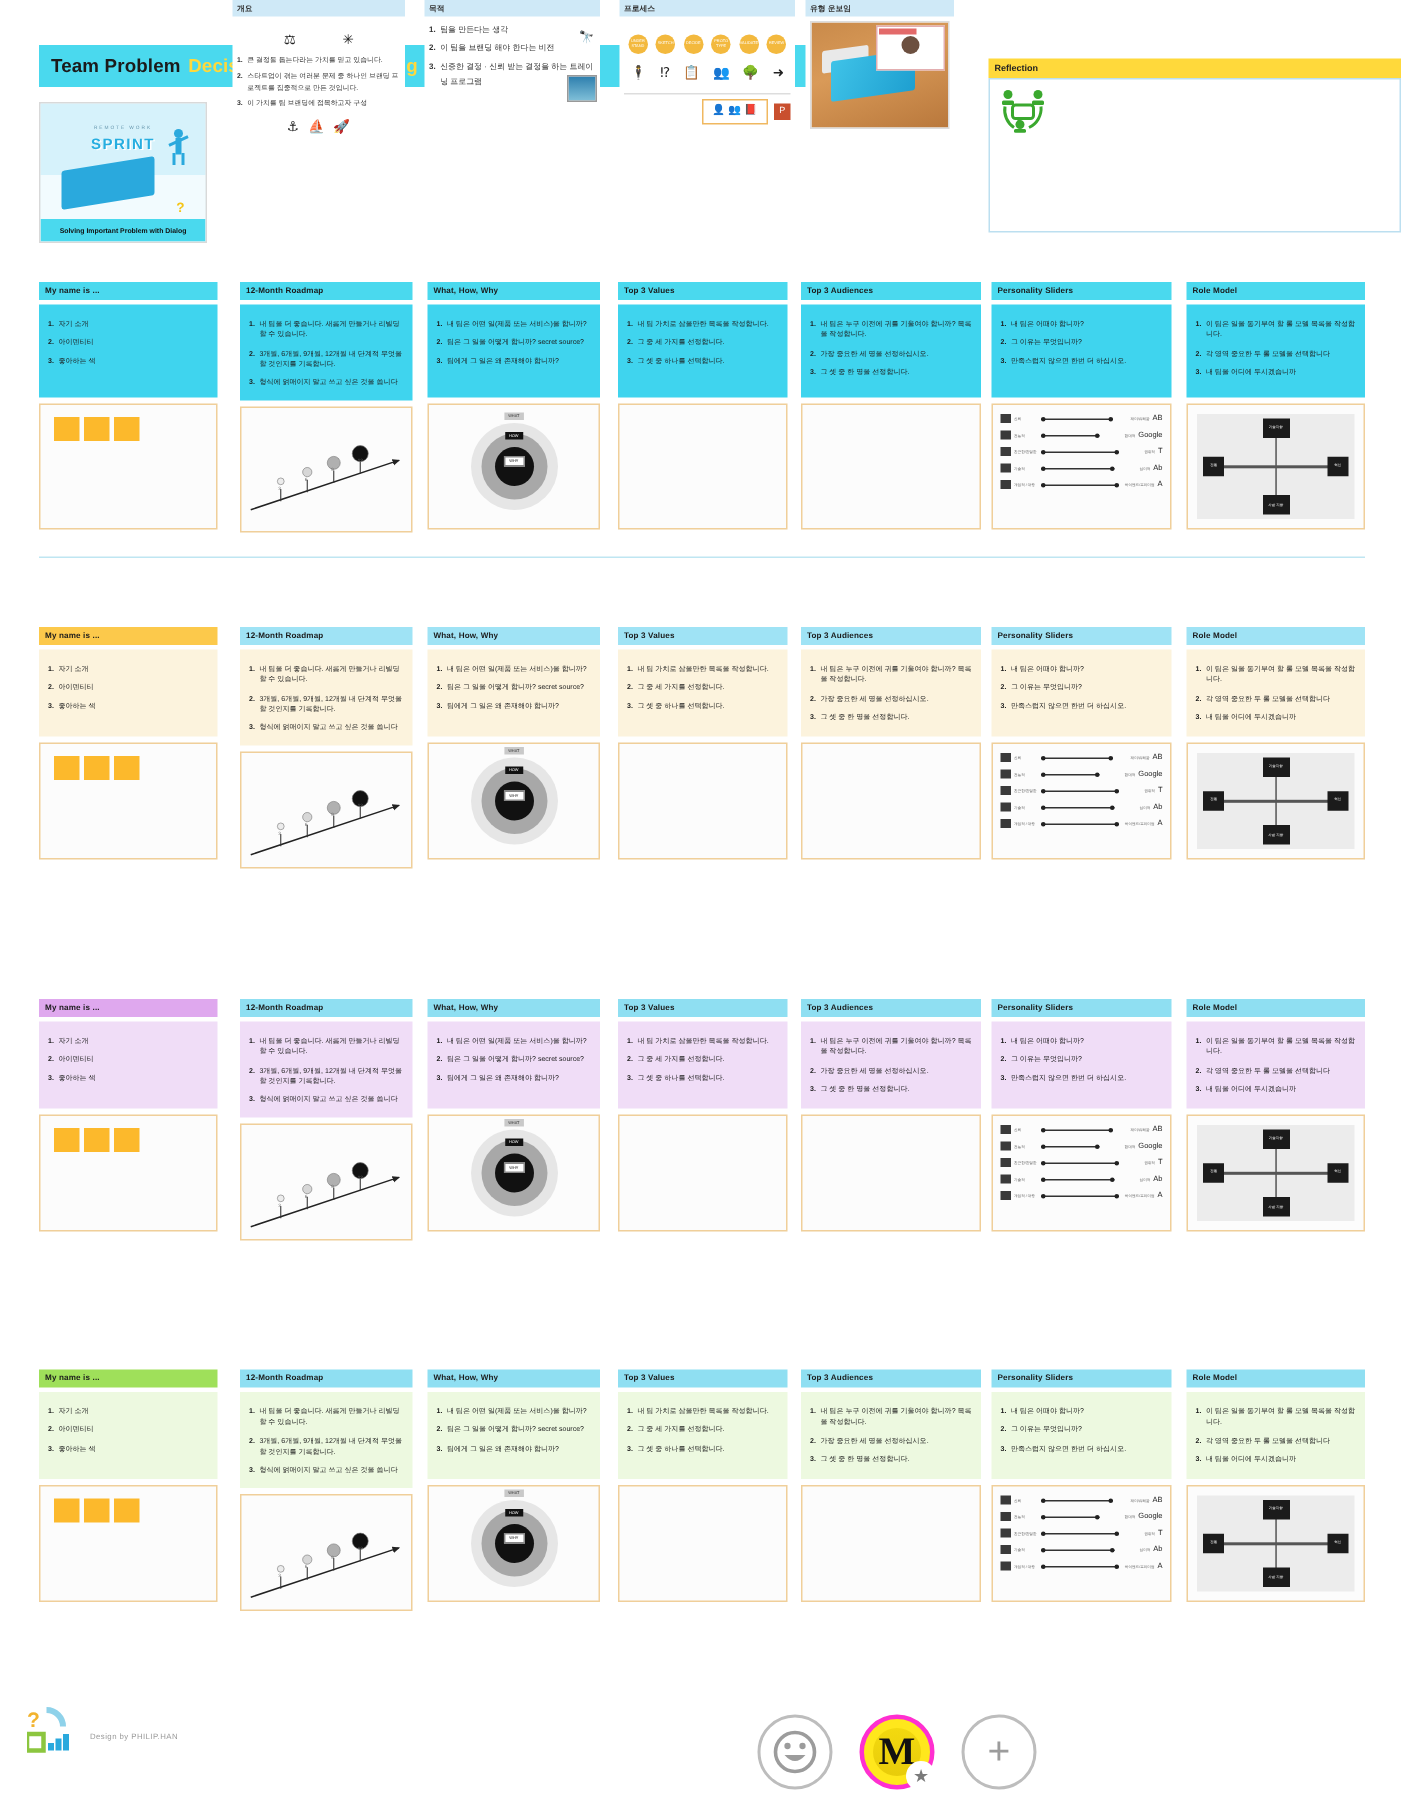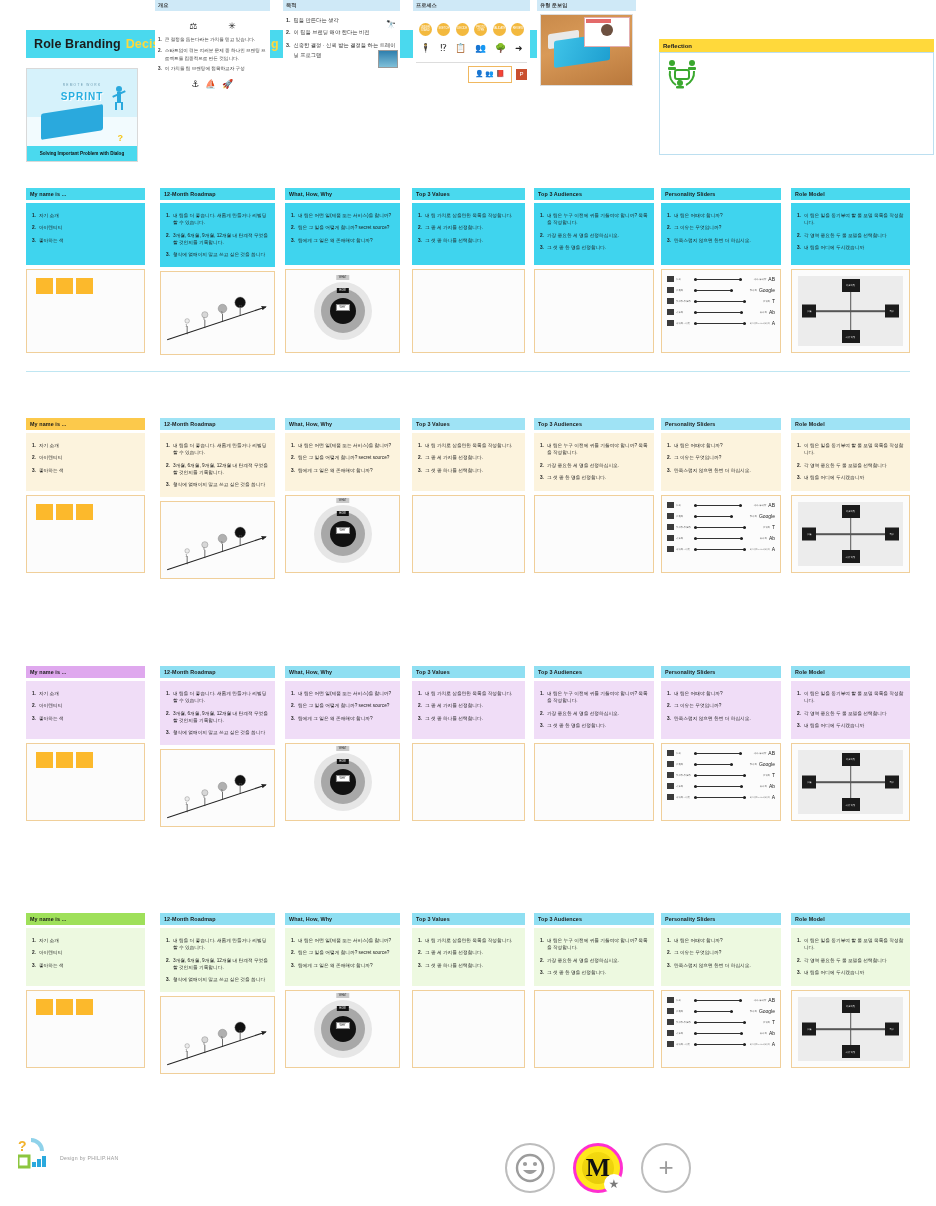--- a/index.html
+++ b/index.html
@@ -149,21 +149,21 @@
         linear-gradient(#f3d90f,#e8cc0a); border-radius:50%;
         display:flex; align-items:center; justify-content:center; }
   .star-badge{ position:absolute; right:-4px; bottom:-4px; width:20px; height:20px;
         background:#fff; border-radius:50%; display:flex; align-items:center;
         justify-content:center; font-size:12px; color:#7a7a7a; }
 </style>
 </head>
 <body>
 
 <div class="banner">
-  <span class="w dark">Role Branding</span>
+  <span class="w dark">Team Problem</span>
   <span class="w yellow">Decision Making Training</span>
   <span class="w dark">SPRINT</span>
 </div>
 
 <div class="refl">
   <div class="refl-hd">Reflection</div>
   <div class="refl-body">
     <svg width="34" height="30" viewBox="0 0 34 30">
       <circle cx="6" cy="4" r="3" fill="#3aa82e"></circle>
         <rect x="2" y="8" width="8" height="3" rx="1" fill="#3aa82e"></rect>

